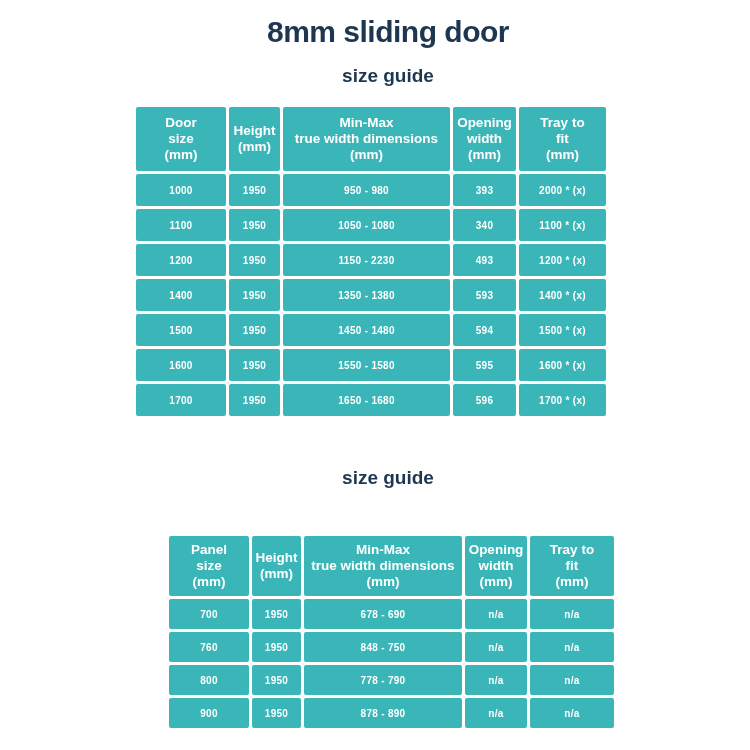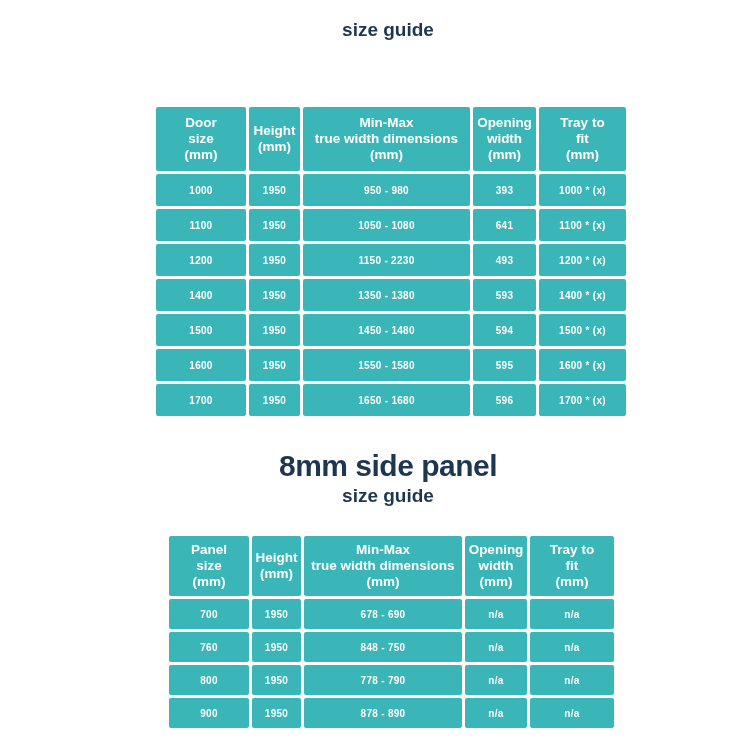--- a/index.html
+++ b/index.html
@@ -7,25 +7,25 @@
     width: 750px; height: 750px; position: relative; overflow: hidden;
     font-family: "Liberation Sans", sans-serif;
   }
   .title-block {
     position: absolute; left: 26px; width: 724px; text-align: center;
     color: var(--navy, #1e3750); font-weight: bold;
   }
   #title1 { top: 16px; }
   #title2 { top: 450px; }
   .main-title { font-size: 30px; line-height: 32px; letter-spacing: -0.5px; }
-  .sub-title  { font-size: 19px; line-height: 20px; margin-top: 4px; }
+  .sub-title  { font-size: 19px; line-height: 20px; margin-top: 18px; }
 
   .size-table { position: absolute; display: grid; gap: 3px; }
   #table1 {
-    left: 156px; top: 107px;
+    left: 136px; top: 107px;
     grid-template-columns: 90px 51px 167px 63px 87px;
     grid-template-rows: 64px repeat(7, 32px);
   }
   #table2 {
     left: 169px; top: 536px;
     grid-template-columns: 80px 49px 158px 62px 84px;
     grid-template-rows: 60px repeat(4, 30px);
   }
   .trow { display: contents; }
   .cell {
@@ -35,20 +35,21 @@
   }
   .hcell {
     font-size: 13.5px; line-height: 16px; white-space: pre-line; text-align: center;
   }
   .dcell { font-size: 10px; letter-spacing: 0.3px; }
 </style>
 </head>
 <body style="background: rgb(255, 255, 255);">
 
 <div class="title-block" id="title1">
+  <div class="main-title">8mm sliding door</div>
   <div class="sub-title">size guide</div>
 </div>
 
 <div class="size-table" id="table1">
   <div class="trow">
     <div class="cell hcell">Door
 size
 (mm)</div>
     <div class="cell hcell">Height
 (mm)</div>
@@ -60,27 +61,27 @@
 (mm)</div>
     <div class="cell hcell">Tray to
 fit
 (mm)</div>
   </div>
   <div class="trow">
     <div class="cell dcell">1000</div>
     <div class="cell dcell">1950</div>
     <div class="cell dcell">950 - 980</div>
     <div class="cell dcell">393</div>
-    <div class="cell dcell">1000 * (x)</div>
+    <div class="cell dcell">2000 * (x)</div>
   </div>
   <div class="trow">
     <div class="cell dcell">1100</div>
     <div class="cell dcell">1950</div>
     <div class="cell dcell">1050 - 1080</div>
-    <div class="cell dcell">641</div>
+    <div class="cell dcell">340</div>
     <div class="cell dcell">1100 * (x)</div>
   </div>
   <div class="trow">
     <div class="cell dcell">1200</div>
     <div class="cell dcell">1950</div>
     <div class="cell dcell">1150 - 2230</div>
     <div class="cell dcell">493</div>
     <div class="cell dcell">1200 * (x)</div>
   </div>
   <div class="trow">
@@ -107,21 +108,20 @@
   <div class="trow">
     <div class="cell dcell">1700</div>
     <div class="cell dcell">1950</div>
     <div class="cell dcell">1650 - 1680</div>
     <div class="cell dcell">596</div>
     <div class="cell dcell">1700 * (x)</div>
   </div>
 </div>
 
 <div class="title-block" id="title2">
-  <div class="main-title">8mm side panel</div>
   <div class="sub-title">size guide</div>
 </div>
 
 <div class="size-table" id="table2">
   <div class="trow">
     <div class="cell hcell">Panel
 size
 (mm)</div>
     <div class="cell hcell">Height
 (mm)</div>

